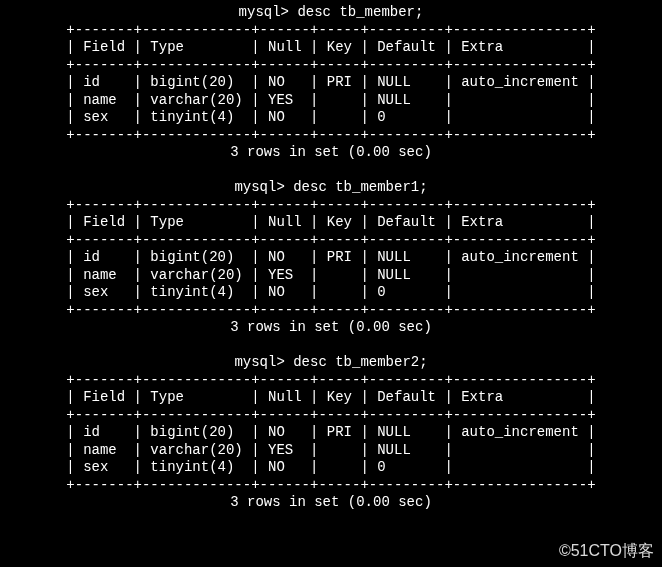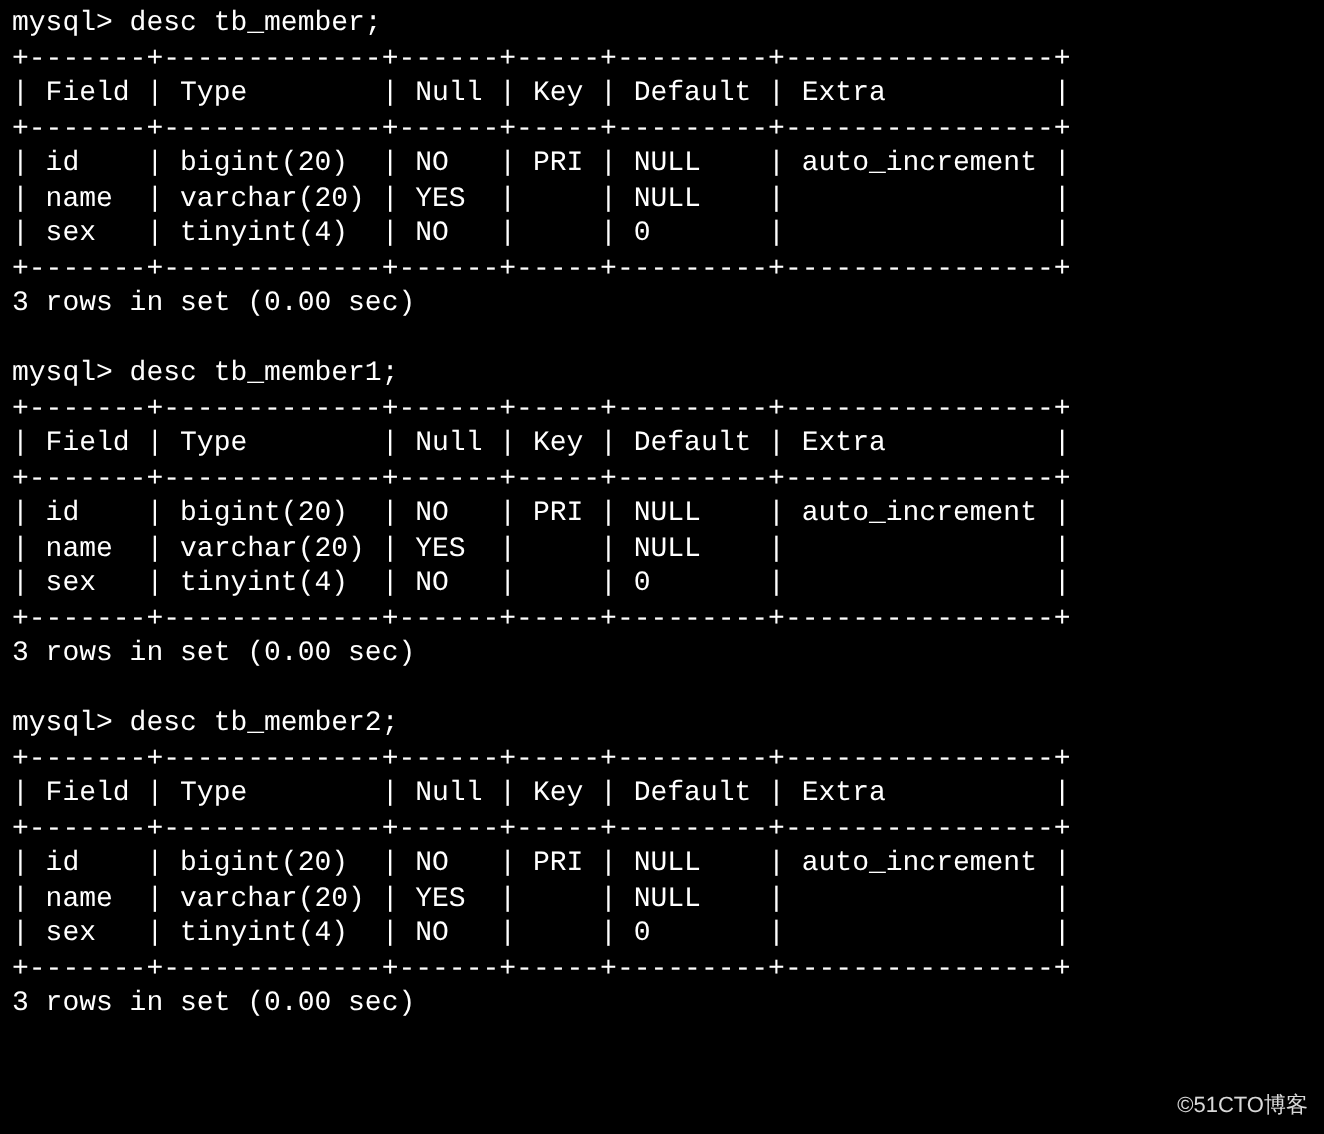--- a/index.html
+++ b/index.html
@@ -10,29 +10,30 @@
     font-family: "Courier New", Courier, monospace;
     font-size: 14px;
     line-height: 1.25;
     width: 662px;
     height: 567px;
     overflow: hidden;
   }
   .terminal {
     padding: 4px 6px;
     white-space: pre;
+    text-align: center;
   }
   .prompt-line { display: block; }
   .watermark {
     position: absolute;
     right: 8px;
     bottom: 6px;
     color: #fff;
     opacity: 0.85;
     font-family: "Microsoft YaHei", Arial, sans-serif;
-    font-size: 11px;
+    font-size: 16px;
   }
 </style>
 </head>
 <body>
 
 <div class="terminal" id="terminal"><div><span class="prompt-line">mysql&gt; desc tb_member;</span><span class="prompt-line">+-------+-------------+------+-----+---------+----------------+</span><span class="prompt-line">| Field | Type        | Null | Key | Default | Extra          |</span><span class="prompt-line">+-------+-------------+------+-----+---------+----------------+</span><span class="prompt-line">| id    | bigint(20)  | NO   | PRI | NULL    | auto_increment |</span><span class="prompt-line">| name  | varchar(20) | YES  |     | NULL    |                |</span><span class="prompt-line">| sex   | tinyint(4)  | NO   |     | 0       |                |</span><span class="prompt-line">+-------+-------------+------+-----+---------+----------------+</span><span class="prompt-line">3 rows in set (0.00 sec)</span></div><span class="prompt-line"> </span><div><span class="prompt-line">mysql&gt; desc tb_member1;</span><span class="prompt-line">+-------+-------------+------+-----+---------+----------------+</span><span class="prompt-line">| Field | Type        | Null | Key | Default | Extra          |</span><span class="prompt-line">+-------+-------------+------+-----+---------+----------------+</span><span class="prompt-line">| id    | bigint(20)  | NO   | PRI | NULL    | auto_increment |</span><span class="prompt-line">| name  | varchar(20) | YES  |     | NULL    |                |</span><span class="prompt-line">| sex   | tinyint(4)  | NO   |     | 0       |                |</span><span class="prompt-line">+-------+-------------+------+-----+---------+----------------+</span><span class="prompt-line">3 rows in set (0.00 sec)</span></div><span class="prompt-line"> </span><div><span class="prompt-line">mysql&gt; desc tb_member2;</span><span class="prompt-line">+-------+-------------+------+-----+---------+----------------+</span><span class="prompt-line">| Field | Type        | Null | Key | Default | Extra          |</span><span class="prompt-line">+-------+-------------+------+-----+---------+----------------+</span><span class="prompt-line">| id    | bigint(20)  | NO   | PRI | NULL    | auto_increment |</span><span class="prompt-line">| name  | varchar(20) | YES  |     | NULL    |                |</span><span class="prompt-line">| sex   | tinyint(4)  | NO   |     | 0       |                |</span><span class="prompt-line">+-------+-------------+------+-----+---------+----------------+</span><span class="prompt-line">3 rows in set (0.00 sec)</span></div></div>
 <div class="watermark">©51CTO博客</div>
 
 </body></html>

